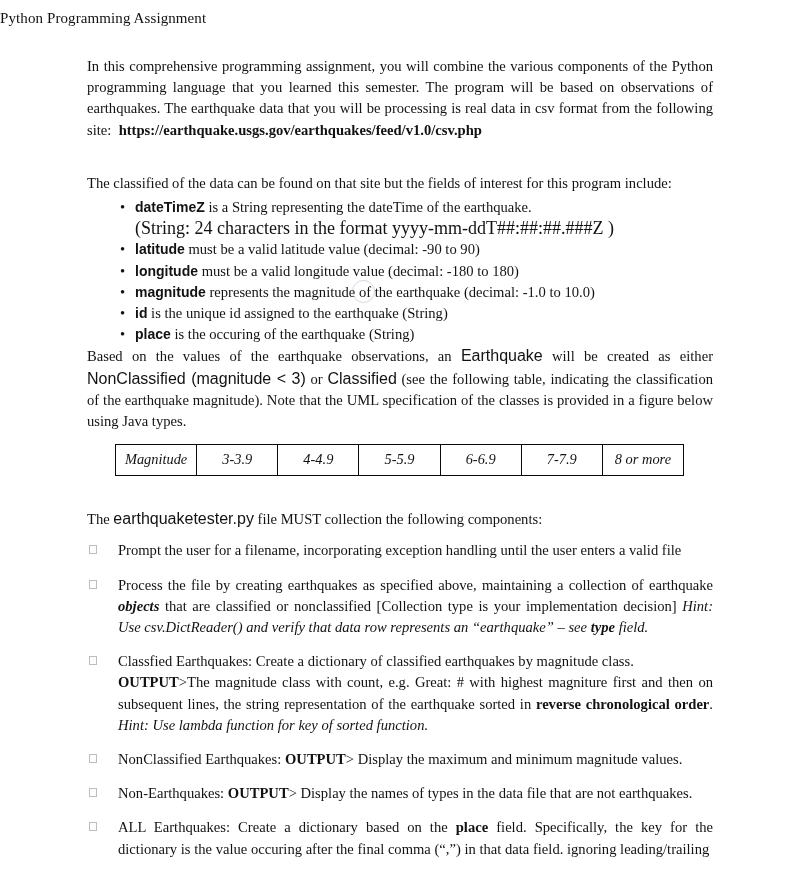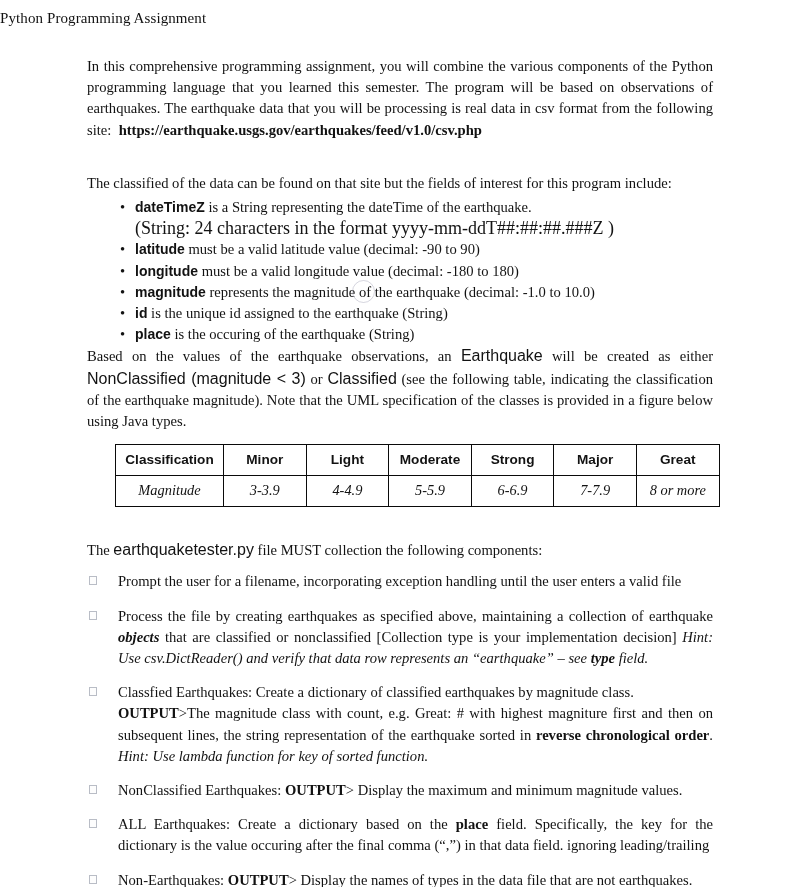--- a/index.html
+++ b/index.html
@@ -189,29 +189,20 @@
         <span class="bullet">•</span>
         <span class="sans-b">place</span><span> is the occuring of the earthquake (String)</span>
       </li>
     </ul>
 
     <p class="para"><span>Based on the values of the earthquake observations, an </span><span class="sans">Earthquake</span><span> will be created as either </span><span class="sans">NonClassified (magnitude &lt; 3)</span><span> or </span><span class="sans">Classified</span><span> (see the following table, indicating the classification of the earthquake magnitude). Note that the UML specification of the classes is provided in a figure below using Java types.</span></p>
 
     <div class="table-wrap">
       <table class="classif">
         <tbody>
-          <tr class="head">
-            <td class="col-0">Classification</td>
-            <td class="col-n">Minor</td>
-            <td class="col-n">Light</td>
-            <td class="col-n">Moderate</td>
-            <td class="col-n">Strong</td>
-            <td class="col-n">Major</td>
-            <td class="col-n">Great</td>
-          </tr>
           <tr class="vals">
             <td>Magnitude</td>
             <td>3-3.9</td>
             <td>4-4.9</td>
             <td>5-5.9</td>
             <td>6-6.9</td>
             <td>7-7.9</td>
             <td>8 or more</td>
           </tr>
         </tbody>
@@ -237,24 +228,24 @@
           <span class="chk"></span>
           <span class="line just"><span>Classfied Earthquakes: Create a dictionary of classified earthquakes by magnitude class. </span></span>
           <span class="line just"><span style="font-weight: bold;">OUTPUT</span><span>&gt;The magnitude class with count, e.g. Great: # with highest magniture first and then on subsequent lines, the string representation of the earthquake sorted in </span><span style="font-weight: bold;">reverse chronological order</span><span>. </span><span style="font-style: italic;">Hint: Use lambda function for key of sorted function.</span></span>
         </li>
         <li>
           <span class="chk"></span>
           <span class="line just"><span>NonClassified Earthquakes: </span><span style="font-weight: bold;">OUTPUT</span><span>&gt; Display the maximum and minimum magnitude values.</span></span>
         </li>
         <li>
           <span class="chk"></span>
+          <span class="line just"><span>Non-Earthquakes: </span><span style="font-weight: bold;">OUTPUT</span><span>&gt; Display the names of types in the data file that are not earthquakes.</span></span>
+        </li>
+        <li>
+          <span class="chk"></span>
           <span class="line just"><span>ALL Earthquakes: Create a dictionary based on the </span><span style="font-weight: bold;">place</span><span> field. Specifically, the key for the dictionary is the value occuring after the final comma (“,”) in that data field. ignoring leading/trailing</span></span>
-        </li>
-        <li>
-          <span class="chk"></span>
-          <span class="line just"><span>Non-Earthquakes: </span><span style="font-weight: bold;">OUTPUT</span><span>&gt; Display the names of types in the data file that are not earthquakes.</span></span>
         </li>
       </ul>
 
   </div>
 
   <div class="cursor-artifact"></div>
 </div>
 
 </body></html>

